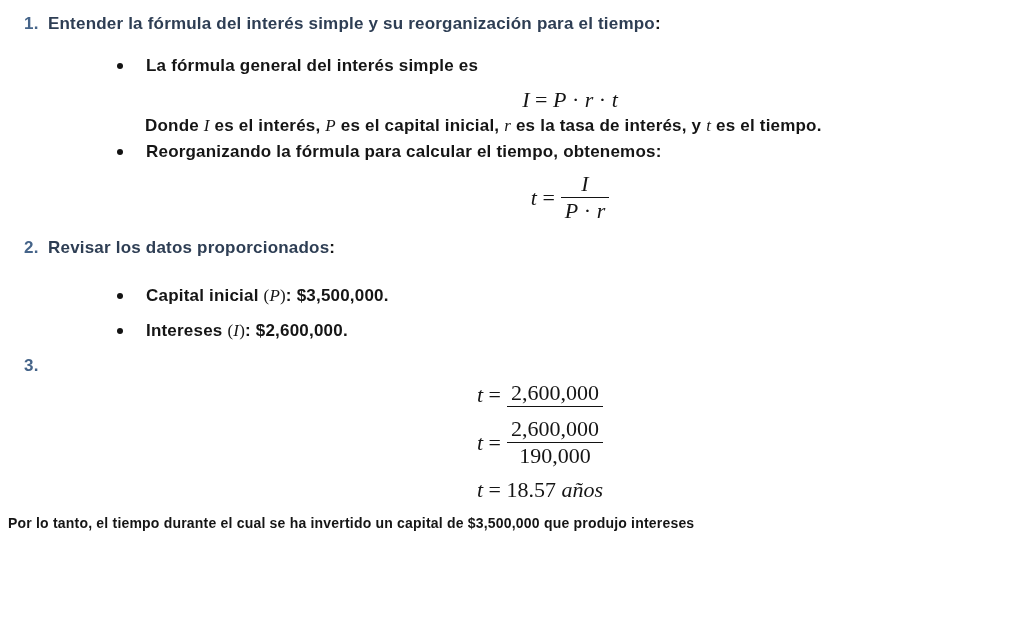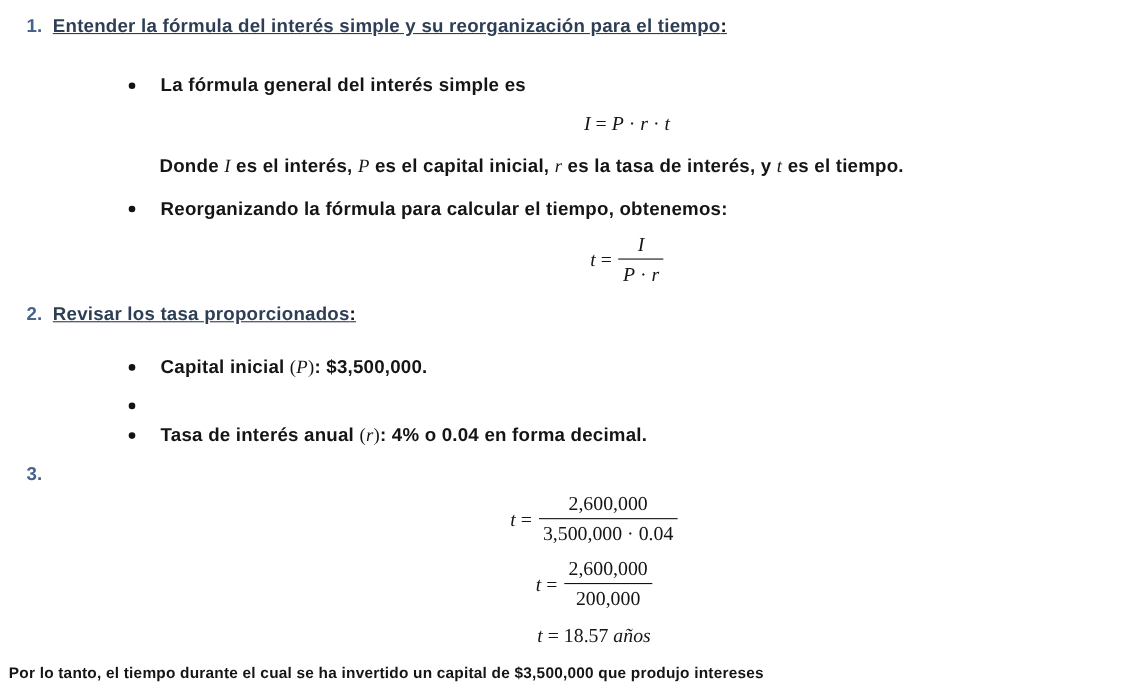--- a/index.html
+++ b/index.html
@@ -17,21 +17,21 @@
     font-size:17px;
     font-weight:700;
     line-height:22px;
     letter-spacing:0.2px;
     white-space:nowrap;
   }
   .step-num {
     color:var(--step_number, #456489);
     min-width:24px;
   }
-  .step-title { color:var(--heading, #2e3e54);text-decoration:underline; }
+  .step-title { color:var(--heading, #2e3e54); }
   .step-title .colon { color:var(--text, #151515); font-weight:700; }
 
   .bullet {
     display:flex;
     align-items:flex-start;
     padding-left:93px;
     font-size:17px;
     font-weight:700;
     line-height:22px;
     letter-spacing:0.2px;
@@ -52,21 +52,21 @@
     line-height:22px;
     letter-spacing:0.2px;
     white-space:nowrap;
   }
 
   .math {
     margin-left:121px;
     width:850px;
     text-align:center;
     font-family:"Liberation Serif", serif;
-    font-size:18px;
+    font-size:22px;
     line-height:22px;
     font-weight:400;
     letter-spacing:0;
   }
   .step-3 .math { margin-left:91px; }
 
   .fwrap { display:inline-flex; align-items:center; }
   .fwrap .lhs { margin-right:6px; }
   .frac { display:inline-block; text-align:center; vertical-align:middle; }
   .frac .num { display:block; padding:0 4px 3px; border-bottom:1.4px solid #131313; line-height:20px; }
@@ -81,27 +81,27 @@
     margin-top:10px;
     font-size:14px;
     font-weight:700;
     line-height:25px;
     letter-spacing:0.2px;
   }
   .cline { display:block; white-space:nowrap; }
 
   
   .mt6  { margin-top:6px; }
-  .mt8  { margin-top:17px; }
+  .mt8  { margin-top:4px; }
   .mt11 { margin-top:11px; }
   .mt12 { margin-top:12px; }
   .mt13 { margin-top:13px; }
   .mt14 { margin-top:26px; }
   .mt16 { margin-top:16px; }
-  .mt20 { margin-top:32px; }
+  .mt20 { margin-top:20px; }
 </style>
 </head>
 <body>
 
 <div class="page">
   <div class="list">
 
     <section class="step">
       <div class="step-head">
         <span class="step-num">1.</span>
@@ -129,59 +129,55 @@
             <span class="num"><span class="seg-m">I</span></span>
             <span class="den"><span class="seg-m">P</span><span class="seg-mu"> · </span><span class="seg-m">r</span></span>
           </span>
         </span>
       </div>
     </section>
 
     <section class="step">
       <div class="step-head mt16">
         <span class="step-num">2.</span>
-        <span class="step-title"><span>Revisar los tasa proporcionados</span><span class="colon">:</span></span>
+        <span class="step-title"><span>Revisar los datos proporcionados</span><span class="colon">:</span></span>
       </div>
 
       <div class="bullet mt14">
         <span class="dot"></span>
         <span><span class="seg-b">Capital inicial </span><span class="seg-mu">(</span><span class="seg-m">P</span><span class="seg-mu">)</span><span class="seg-b">: </span><span class="seg-b">$3,500,000.</span></span>
       </div>
 
       <div class="bullet mt13">
         <span class="dot"></span>
+        <span><span class="seg-b">Intereses </span><span class="seg-mu">(</span><span class="seg-m">I</span><span class="seg-mu">)</span><span class="seg-b">: </span><span class="seg-b">$2,600,000.</span></span>
       </div>
 
-      <div class="bullet mt13">
-        <span class="dot"></span>
-        <span><span class="seg-b">Tasa de interés anual </span><span class="seg-mu">(</span><span class="seg-m">r</span><span class="seg-mu">)</span><span class="seg-b">: </span><span class="seg-b">4% o 0.04 en forma decimal.</span></span>
-      </div>
     </section>
 
     <section class="step step-3">
       <div class="step-head mt13">
         <span class="step-num">3.</span>
       </div>
 
       <div class="math mt6">
         <span class="fwrap">
           <span class="lhs"><span class="seg-m">t</span><span class="seg-mu"> = </span></span>
           <span class="frac">
             <span class="num"><span class="seg-mu">2,600,000</span></span>
-            <span class="den"><span class="seg-mu">3,500,000 · 0.04</span></span>
           </span>
         </span>
       </div>
 
       <div class="math mt12">
         <span class="fwrap">
           <span class="lhs"><span class="seg-m">t</span><span class="seg-mu"> = </span></span>
           <span class="frac">
             <span class="num"><span class="seg-mu">2,600,000</span></span>
-            <span class="den"><span class="seg-mu">200,000</span></span>
+            <span class="den"><span class="seg-mu">190,000</span></span>
           </span>
         </span>
       </div>
 
       <div class="math mt13"><span class="seg-m">t</span><span class="seg-mu"> = 18.57 </span><span class="seg-m">años</span></div>
     </section>
   </div>
 
   <p class="closing">
     <span class="cline">Por lo tanto, el tiempo durante el cual se ha invertido un capital de $3,500,000 que produjo intereses</span>

